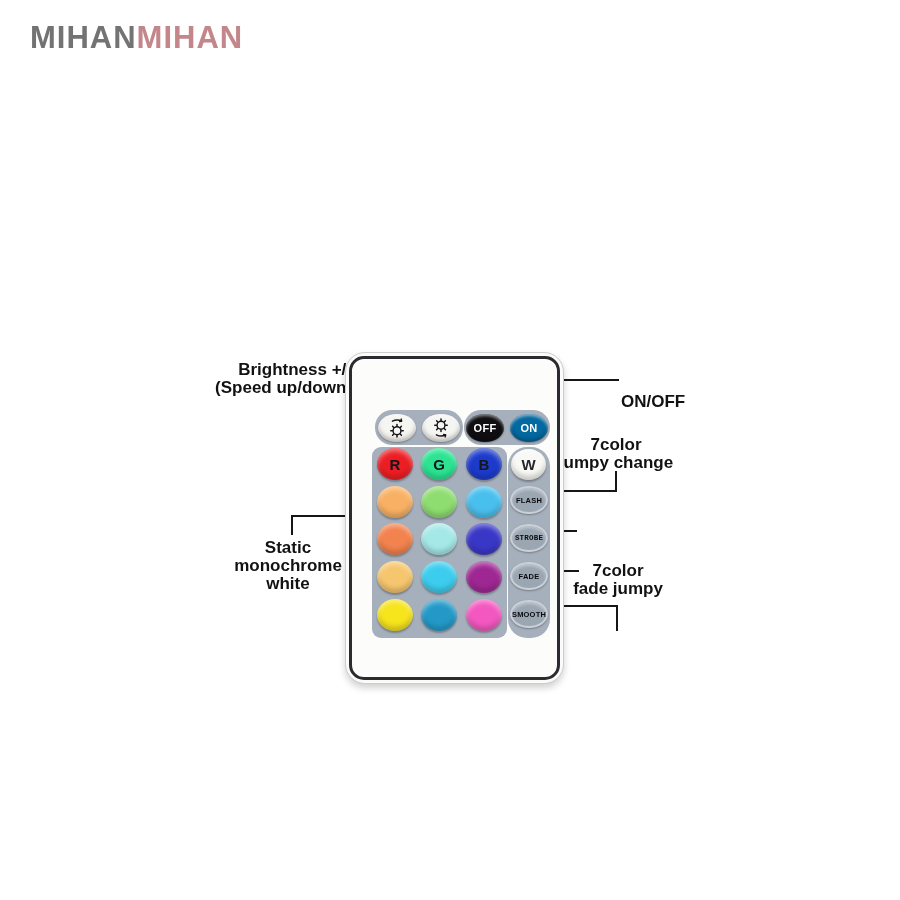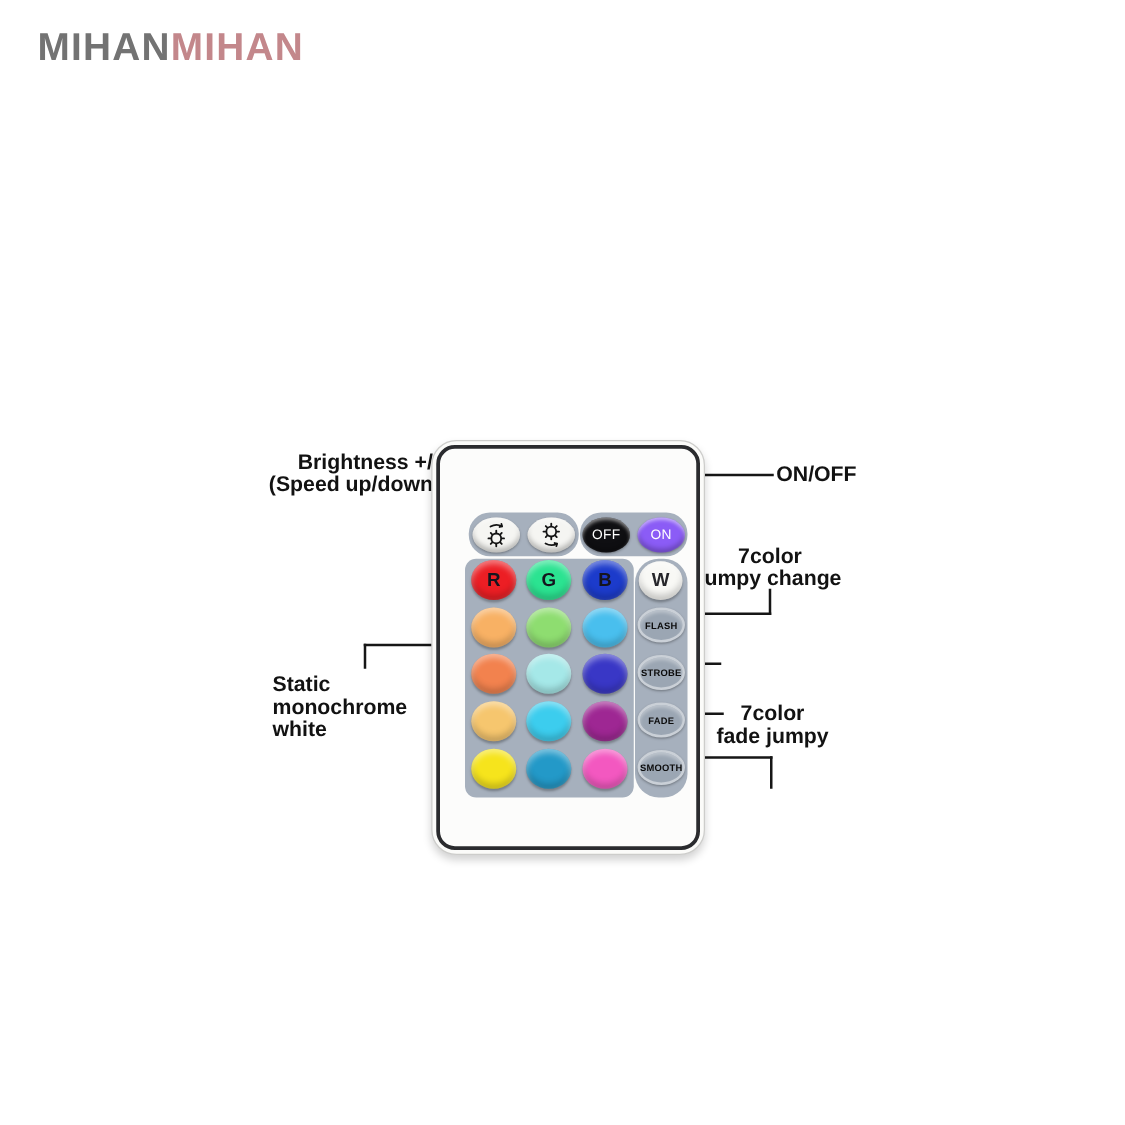--- a/index.html
+++ b/index.html
@@ -9,26 +9,26 @@
   
   .logo{position:absolute;left:30px;top:20px;font-size:31px;font-weight:bold;letter-spacing:1px;}
 
   
   .title{position:absolute;left:0;top:258px;width:100%;margin:0;text-align:center;
          font-size:24px;font-weight:normal;color:#1E1E33;letter-spacing:1.2px;word-spacing:12px;}
 
   
   .ann{position:absolute;font-weight:bold;font-size:17px;color:#121212;line-height:18px;}
   .ann-brightness{right:548px;top:361px;text-align:right;}
-  .ann-onoff{left:621px;top:371px;}
+  .ann-onoff{left:621px;top:393px;}
   .ann-flash{left:536px;top:436px;width:160px;text-align:center;}
   .ann-strobe{left:540px;top:513px;width:160px;text-align:center;}
   .ann-fade{left:538px;top:562px;width:160px;text-align:center;}
   .ann-smooth{left:540px;top:635px;width:160px;text-align:center;}
-  .ann-static{left:218px;top:539px;width:140px;}
+  .ann-static{left:218px;top:539px;width:140px;text-align:center;}
 
   
   .ln{position:absolute;background:#161616;}
   .ln-bright-h{left:354px;top:377px;width:58px;height:2px;}
   .ln-bright-v{left:410px;top:377px;width:2px;height:27px;}
   .ln-onoff-h{left:497px;top:379px;width:122px;height:2px;}
   .ln-onoff-v{left:497px;top:379px;width:2px;height:23px;}
   .ln-flash-v{left:615px;top:471px;width:2px;height:21px;}
   .ln-flash-h{left:543px;top:490px;width:74px;height:2px;}
   .ln-strobe-h{left:541px;top:530px;width:36px;height:2px;}
@@ -48,21 +48,21 @@
   .p-bright{left:23px;top:51px;width:88px;height:35px;border-radius:17px;
             display:flex;align-items:center;justify-content:center;gap:6px;}
   .p-power{left:112px;top:51px;width:86px;height:35px;border-radius:17px;
             display:flex;align-items:center;justify-content:center;gap:6px;}
   .p-main{left:20px;top:88px;width:135px;height:191px;border-radius:9px;}
   .p-side{left:156px;top:88px;width:42px;height:191px;border-radius:19px;}
 
   .topbtn{width:38px;height:28px;border-radius:50%;display:flex;align-items:center;justify-content:center;
           box-shadow:inset 0 2px 3px rgba(255,255,255,0.5),inset 0 -3px 4px rgba(0,0,0,0.25),0 1px 2px rgba(0,0,0,0.3);}
   .white-btn{background:#F5F5F2;}
-  .off-btn,.on-btn{color:#FFFFFF;font-weight:normal;font-size:11px;letter-spacing:0.3px;}
+  .off-btn,.on-btn{color:#FFFFFF;font-weight:bold;font-size:11px;letter-spacing:0.3px;}
 
   .cbtn{position:absolute;width:36px;height:32px;border-radius:50%;
         display:flex;align-items:center;justify-content:center;
         font-weight:bold;font-size:15px;color:#15151E;
         box-shadow:inset 0 3px 5px rgba(255,255,255,0.45),inset 0 -4px 5px rgba(0,0,0,0.2),0 2px 2px rgba(0,0,0,0.28);}
   .wbtn{width:35px;height:31px;color:#26262B;}
   .mbtn{position:absolute;width:38px;height:28px;border-radius:50%;box-sizing:border-box;
         border:2px solid #0f172a;display:flex;align-items:center;justify-content:center;
         font-weight:bold;font-size:7.5px;letter-spacing:0.2px;color:#0C0C0C;
         box-shadow:0 1px 2px rgba(0,0,0,0.3),inset 0 2px 3px rgba(255,255,255,0.35);}
@@ -147,21 +147,21 @@
                 <line x1="15.6" y1="19.6" x2="16.8" y2="20.8"></line>
               <path d="M7,5.6 Q12,2.8 17,5.4"></path>
               <path d="M17,5.4 l-0.5,-2.1 M17,5.4 l-2.1,0.6"></path>
             </g>
           </svg>
         </div>
       </div>
 
       <div class="panel p-power" style="background: rgb(166, 176, 189);">
         <div class="topbtn off-btn" style="background: rgb(15, 15, 18);">OFF</div>
-        <div class="topbtn on-btn" style="background: #8b5cf6;">ON</div>
+        <div class="topbtn on-btn" style="background: #0369a1;">ON</div>
       </div>
 
       <div class="panel p-main" style="background: rgb(166, 176, 189);">
           <div class="cbtn" style="left: 5px; top: 1px; background: rgb(236, 30, 36);">R</div>
           <div class="cbtn" style="left: 49px; top: 1px; background: rgb(43, 227, 145);">G</div>
           <div class="cbtn" style="left: 94px; top: 1px; background: rgb(28, 59, 203);">B</div>
           <div class="cbtn" style="left: 5px; top: 39px; background: rgb(248, 177, 100);"></div>
           <div class="cbtn" style="left: 49px; top: 39px; background: rgb(142, 221, 112);"></div>
           <div class="cbtn" style="left: 94px; top: 39px; background: rgb(73, 191, 238);"></div>
           <div class="cbtn" style="left: 5px; top: 76px; background: rgb(242, 130, 78);"></div>
@@ -170,20 +170,20 @@
           <div class="cbtn" style="left: 5px; top: 114px; background: rgb(246, 198, 110);"></div>
           <div class="cbtn" style="left: 49px; top: 114px; background: rgb(60, 205, 238);"></div>
           <div class="cbtn" style="left: 94px; top: 114px; background: rgb(158, 39, 147);"></div>
           <div class="cbtn" style="left: 5px; top: 152px; background: rgb(246, 228, 28);"></div>
           <div class="cbtn" style="left: 49px; top: 152px; background: rgb(35, 153, 200);"></div>
           <div class="cbtn" style="left: 94px; top: 152px; background: rgb(243, 88, 192);"></div>
         </div>
       <div class="panel p-side" style="background: rgb(166, 176, 189);">
           <div class="cbtn wbtn" style="left: 3px; top: 2px; background: rgb(248, 248, 245);">W</div>
           <div class="mbtn" style="left: 2px; top: 39px; background: rgb(155, 166, 179); border-color: rgb(202, 208, 215);">FLASH</div>
-          <div class="mbtn" style="left: 2px; top: 77px; background: rgb(155, 166, 179); border-color: rgb(202, 208, 215);">STROBE</div>
+          <div class="mbtn" style="left: 2px; top: 77px; background: rgb(155, 166, 179); border-color: rgb(202, 208, 215); font-family: Liberation Mono, monospace;">STROBE</div>
           <div class="mbtn" style="left: 2px; top: 115px; background: rgb(155, 166, 179); border-color: rgb(202, 208, 215);">FADE</div>
           <div class="mbtn" style="left: 2px; top: 153px; background: rgb(155, 166, 179); border-color: rgb(202, 208, 215);">SMOOTH</div>
         </div>
 
     </div>
   </div>
 </div>
 
 </body></html>

